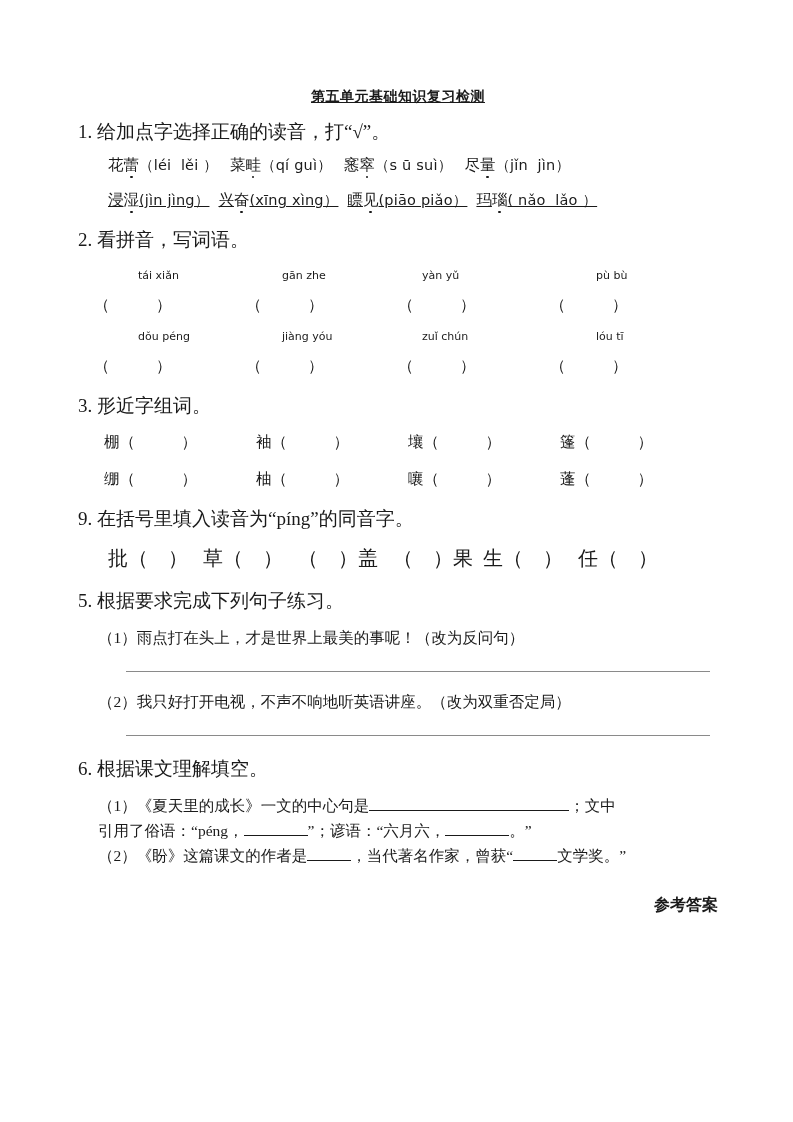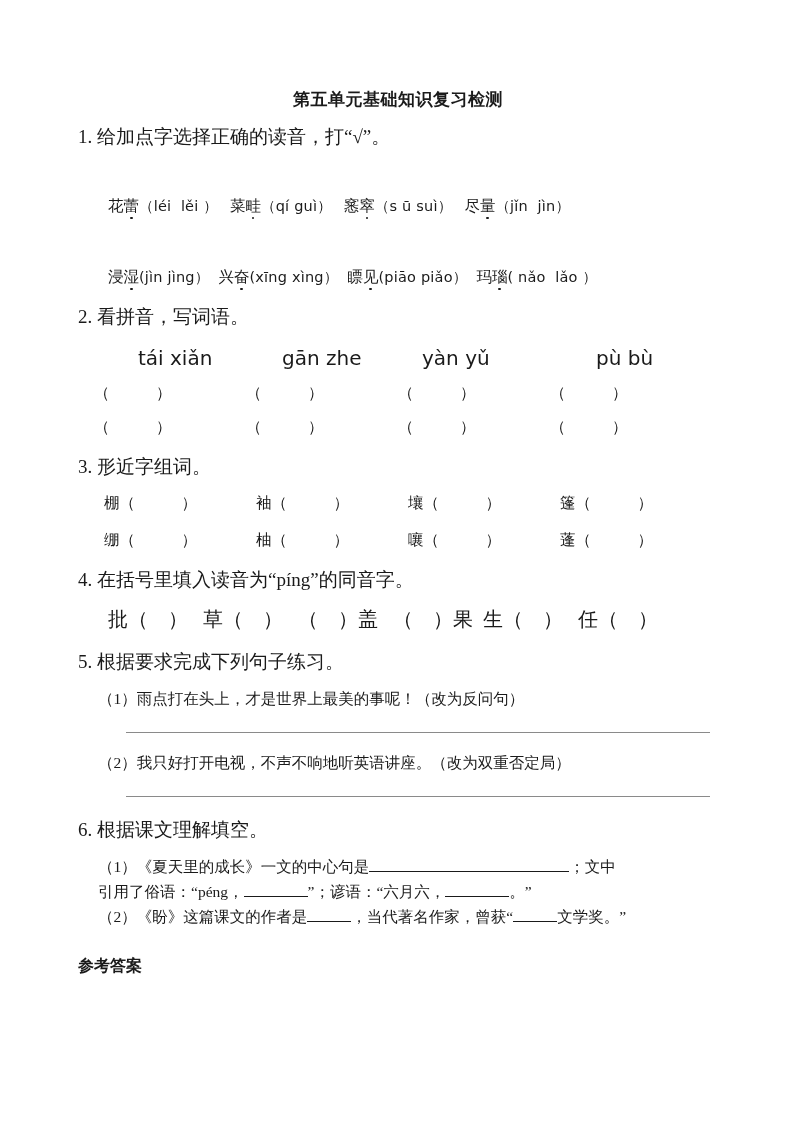--- a/index.html
+++ b/index.html
@@ -24,25 +24,26 @@
   }
   .content {
     position: absolute;
     left: 78px;
     top: 88px;
     width: 640px;
   }
 
   .doc-title {
     text-align: center;
-    font-size: 17px;
+    font-size: 14px;
     font-weight: bold;
     letter-spacing: 0.5px;
     margin: 0 0 11px 0;
     font-family: "Liberation Serif", "DejaVu Serif", serif;
+    text-decoration: underline;
   }
 
   .q-stem {
     font-size: 19px;
     line-height: 1.55;
     margin: 0 0 6px 0;
     white-space: pre;
   }
 
   .sub-item {
@@ -56,22 +57,22 @@
   
   .q1-row {
     font-size: 15.5px;
     padding-left: 30px;
     margin: 9px 0 0 0;
     display: flex;
     align-items: flex-end;
     white-space: pre;
   }
   .q1-row.row2 { margin-top: 14px; }
-  .q1-item { display: inline-block; margin-right: 12px; white-space: pre; margin-top: 36px; }
-  .q1-row.row2 .q1-item { margin-right: 9px; }
+  .q1-item { display: inline-block; margin-right: 12px; white-space: pre; }
+  .q1-row.row2 .q1-item { margin-right: 9px; text-decoration: underline; }
   .dotted {
     position: relative;
     display: inline-block;
   }
   .dotted::after {
     content: "";
     position: absolute;
     left: 50%;
     bottom: -2px;
     width: 2.5px;
@@ -85,21 +86,21 @@
     font-size: 14.5px;
     letter-spacing: 0.2px;
   }
 
   
   .q2-pyrow {
     display: flex;
     padding-left: 34px;
     margin-top: 14px;
     font-family: "DejaVu Sans", "Liberation Sans", sans-serif;
-    font-size: 20px;
+    font-size: 11px;
     align-items: center;
   }
   .q2-pyrow span { width: 152px; display: inline-block; text-align: left; }
   .q2-pyrow span:nth-child(1) { padding-left: 26px; }
   .q2-pyrow span:nth-child(2) { padding-left: 22px; }
   .q2-pyrow span:nth-child(3) { padding-left: 18px; }
   .q2-pyrow span:nth-child(4) { padding-left: 52px; }
 
   .q2-parenrow {
     display: flex;
@@ -155,21 +156,21 @@
     display: inline-block;
     border-bottom: 1px solid #1a1a1a;
     width: 44px;
     vertical-align: baseline;
   }
 
   .block-gap { margin-top: 14px; }
   .block-gap-sm { margin-top: 11px; }
 
   .answers-title {
-    text-align: left;
+    text-align: right;
     font-size: 16px;
     font-weight: bold;
     margin-top: 26px;
   }
 </style>
 </head>
 <body>
 
 <div class="page">
   <div class="content">
@@ -200,20 +201,26 @@
       <span>yàn yǔ</span>
       <span>pù bù</span>
     </div>
     <div class="q2-parenrow">
       <span>（            ）</span>
       <span>（            ）</span>
       <span>（            ）</span>
       <span>（            ）</span>
     </div>
 
+    <div class="q2-pyrow">
+      <span>dǒu péng</span>
+      <span>jiàng yóu</span>
+      <span>zuǐ chún</span>
+      <span>lóu tī</span>
+    </div>
     <div class="q2-parenrow">
       <span>（            ）</span>
       <span>（            ）</span>
       <span>（            ）</span>
       <span>（            ）</span>
     </div>
 
     <div class="q-stem block-gap">3. 形近字组词。</div>
     <div class="q3-row row1">
       <span>棚（            ）</span>
@@ -221,21 +228,21 @@
       <span>壤（            ）</span>
       <span>篷（            ）</span>
     </div>
     <div class="q3-row row2">
       <span>绷（            ）</span>
       <span>柚（            ）</span>
       <span>嚷（            ）</span>
       <span>蓬（            ）</span>
     </div>
 
-    <div class="q-stem block-gap">4. 在括号里填入读音为“píng”的同音字。</div>
+    <div class="q-stem block-gap">9. 在括号里填入读音为“píng”的同音字。</div>
     <div class="q4-row">批（    ）   草（    ）   （    ）盖   （    ）果  生（    ）   任（    ）</div>
 
     <div class="q-stem block-gap">5. 根据要求完成下列句子练习。</div>
     <div class="sub-item block-gap-sm">（1）雨点打在头上，才是世界上最美的事呢！（改为反问句）</div>
     <div class="ans-line"></div>
     <div class="sub-item">（2）我只好打开电视，不声不响地听英语讲座。（改为双重否定局）</div>
     <div class="ans-line"></div>
 
     <div class="q-stem">6. 根据课文理解填空。</div>
 

